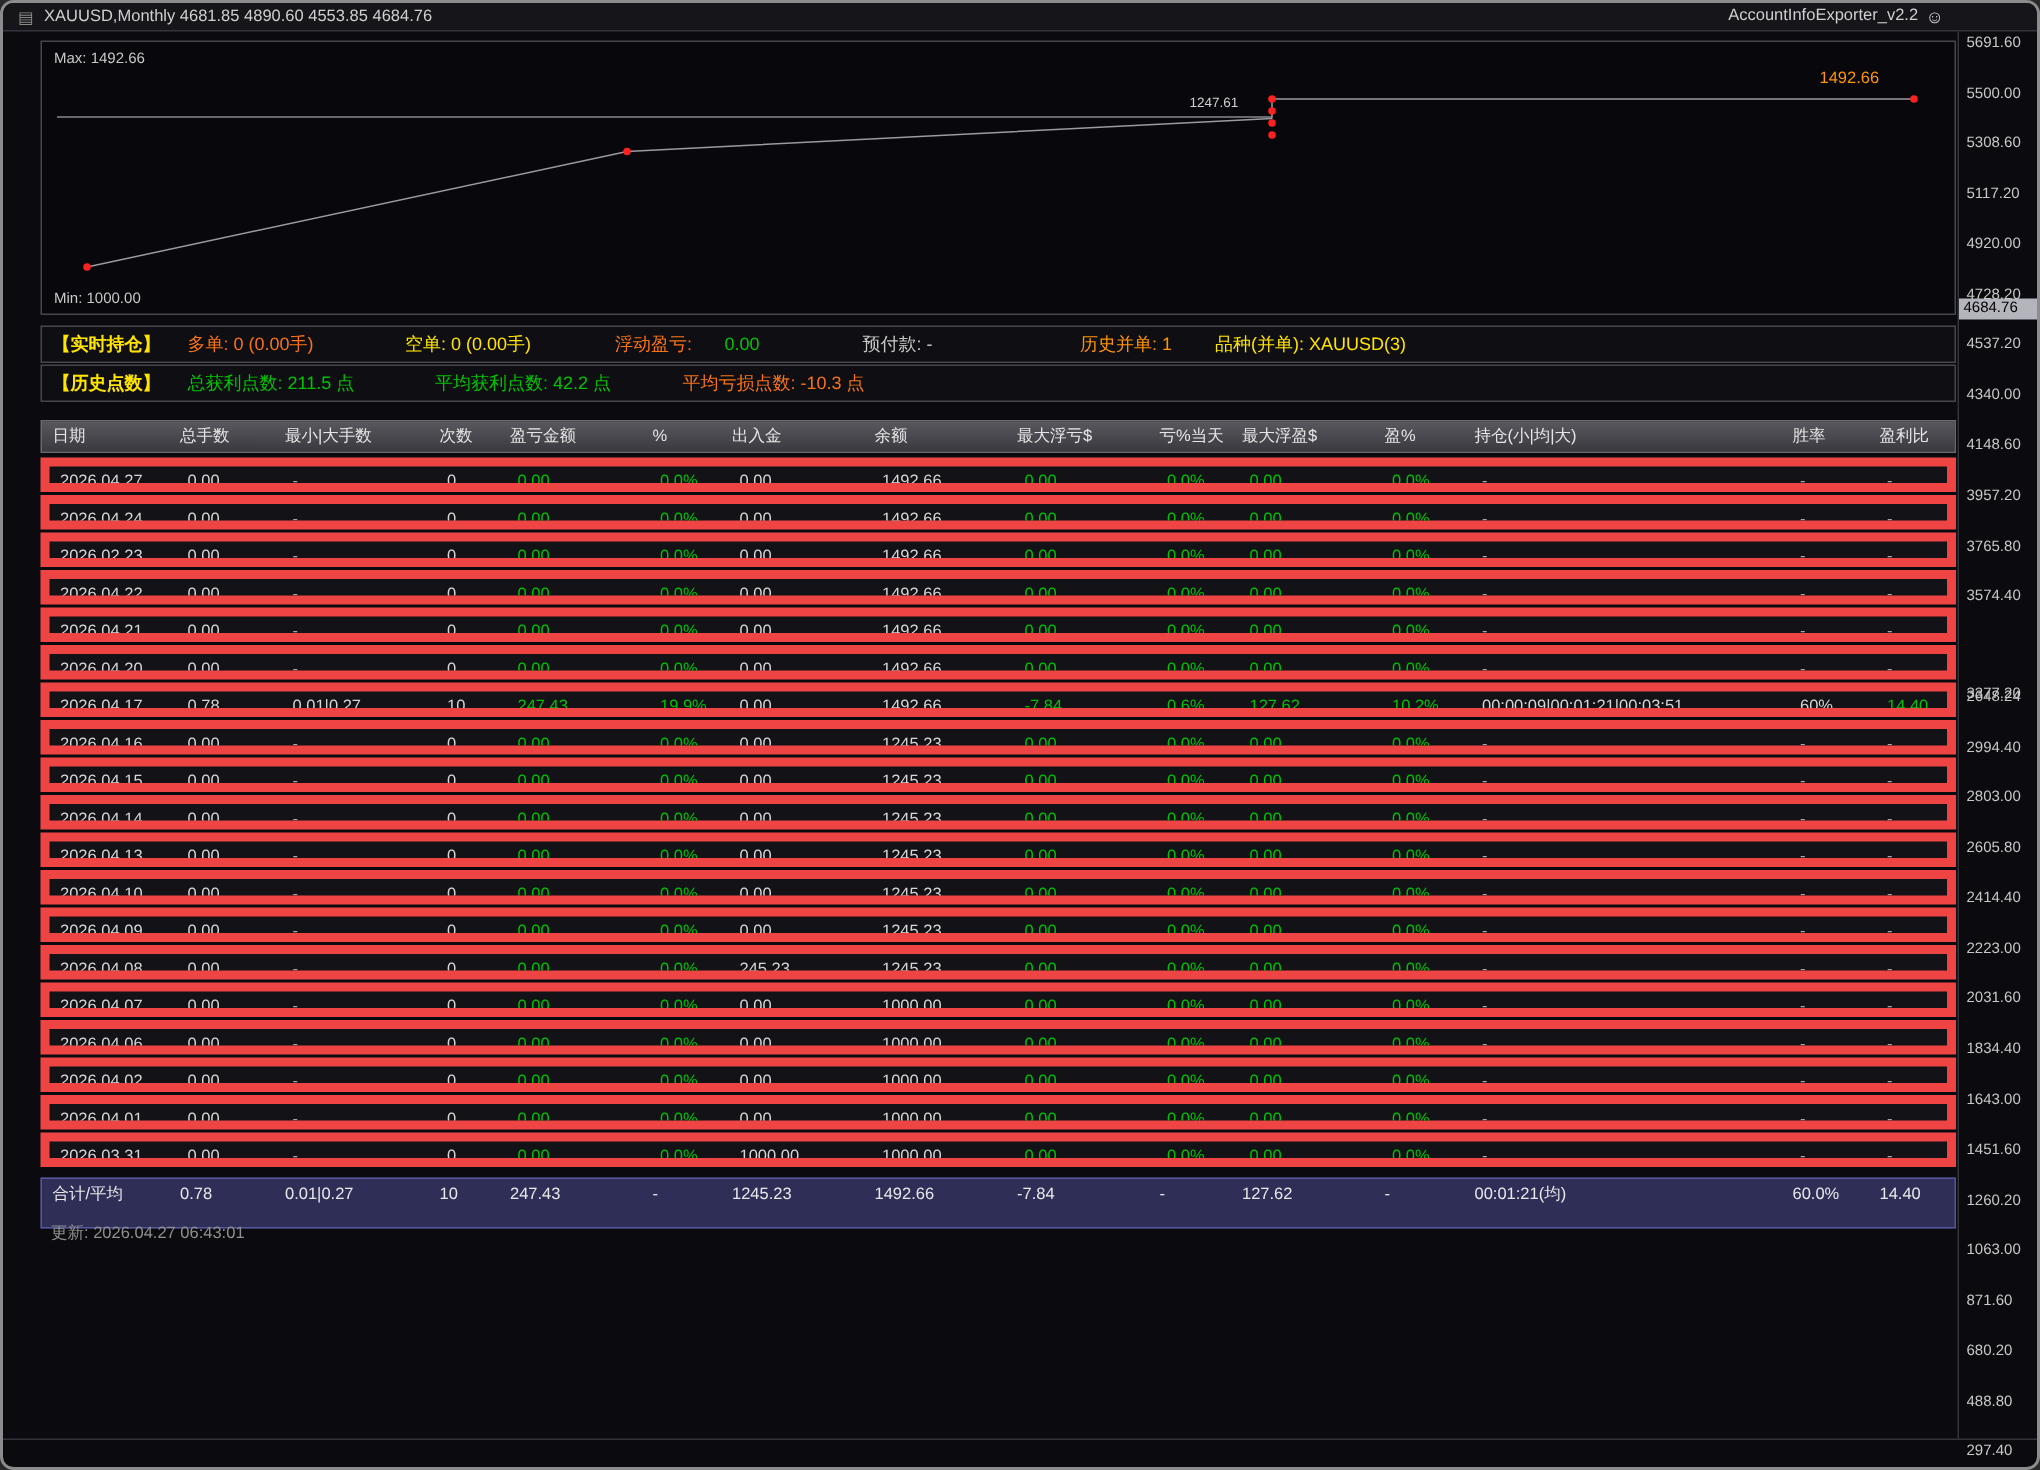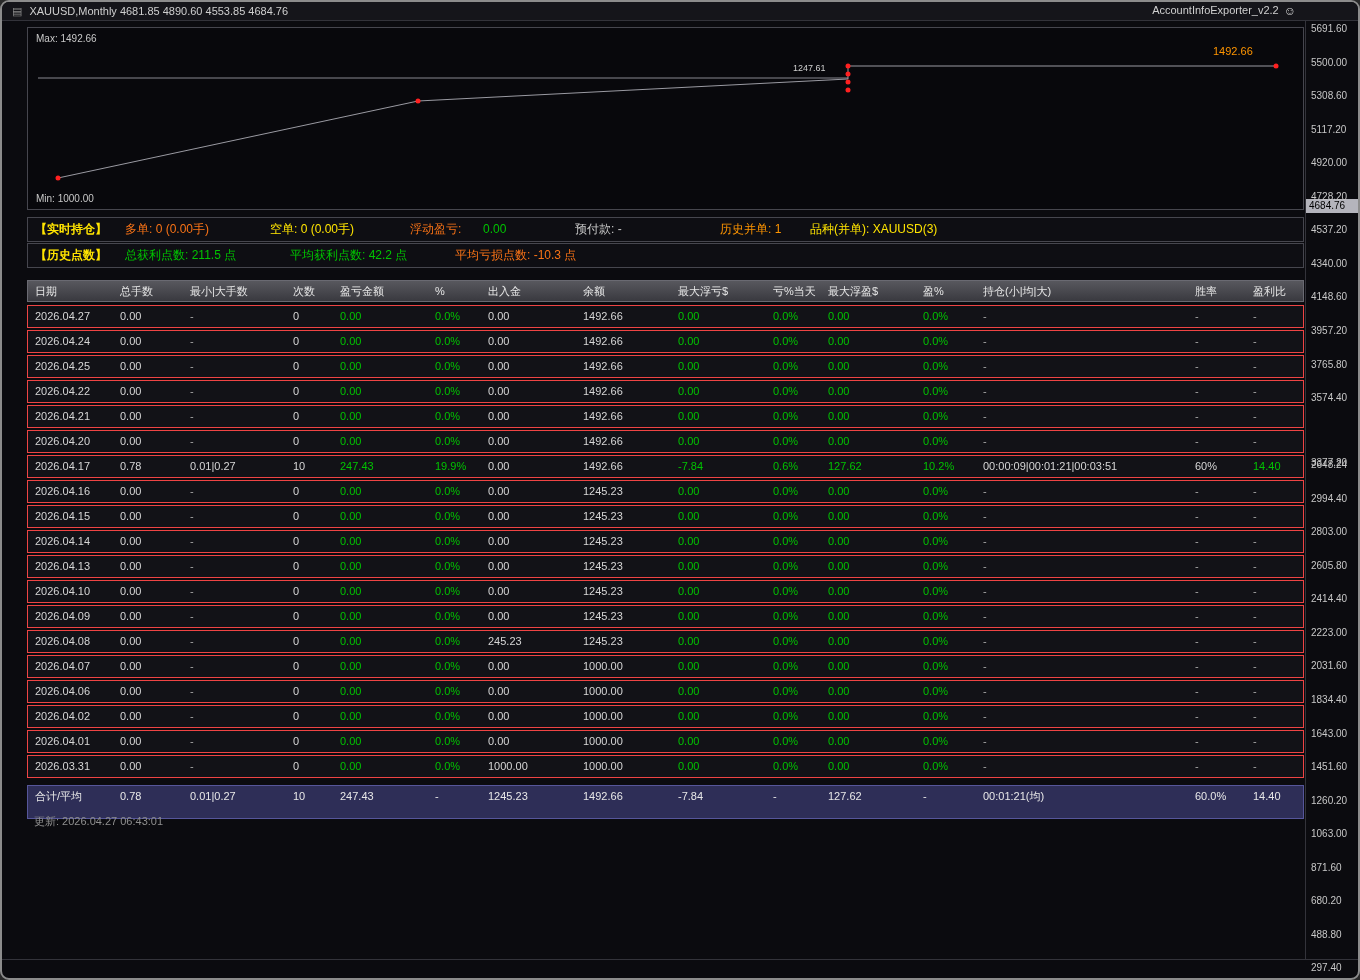--- a/index.html
+++ b/index.html
@@ -24,21 +24,21 @@
   .red{color:#f97316}
   .green{color:#00c400}
   .orange{color:#ff9500}
   .ltgray{color:#c8c8c8}
 
   
   .thead,.trow,.tsummary{display:grid;grid-template-columns:85px 70px 103px 47px 95px 53px 95px 95px 95px 55px 95px 60px 212px 58px 59px;width:1277px}
   .thead{position:absolute;left:25px;top:278px;height:22px;background:linear-gradient(#58585e,#39393f);border:1px solid #6a6a72;color:#e6e6e6;font-size:11px}
   .hcell{padding-left:7px;line-height:20px;overflow:hidden;white-space:nowrap}
   .tbody{position:absolute;left:25px;top:303px;width:1277px}
-  .trow{height:23px;border:1px solid #ef4444;background:#121217;margin-bottom:2px;font-size:11px}
+  .trow{height:23px;border:6px solid #ef4444;background:#121217;margin-bottom:2px;font-size:11px}
   .cell{padding-left:7px;line-height:21px;overflow:hidden;white-space:nowrap}
   .white{color:#d6d6d6}
   .dash{color:#a8a8a8}
   .tsummary{position:absolute;left:25px;top:783px;height:34px;background:#2e2e57;border:1px solid #56569a;font-size:11px}
   .sum{color:#e8e8e8;line-height:20px}
 
   .updated{position:absolute;left:32px;top:812px;color:#8f8f8f;font-size:11px}
 
   
   .time-sep{position:absolute;left:0;top:957px;width:100%;border-top:1px solid #33333a}
@@ -148,21 +148,21 @@
         <div class="cell white">1492.66</div>
         <div class="cell green">0.00</div>
         <div class="cell green">0.0%</div>
         <div class="cell green">0.00</div>
         <div class="cell green">0.0%</div>
         <div class="cell dash">-</div>
         <div class="cell dash">-</div>
         <div class="cell dash">-</div>
       </div>
       <div class="trow">
-        <div class="cell white">2026.04.25</div>
+        <div class="cell white">2026.02.23</div>
         <div class="cell white">0.00</div>
         <div class="cell dash">-</div>
         <div class="cell white">0</div>
         <div class="cell green">0.00</div>
         <div class="cell green">0.0%</div>
         <div class="cell white">0.00</div>
         <div class="cell white">1492.66</div>
         <div class="cell green">0.00</div>
         <div class="cell green">0.0%</div>
         <div class="cell green">0.00</div>

